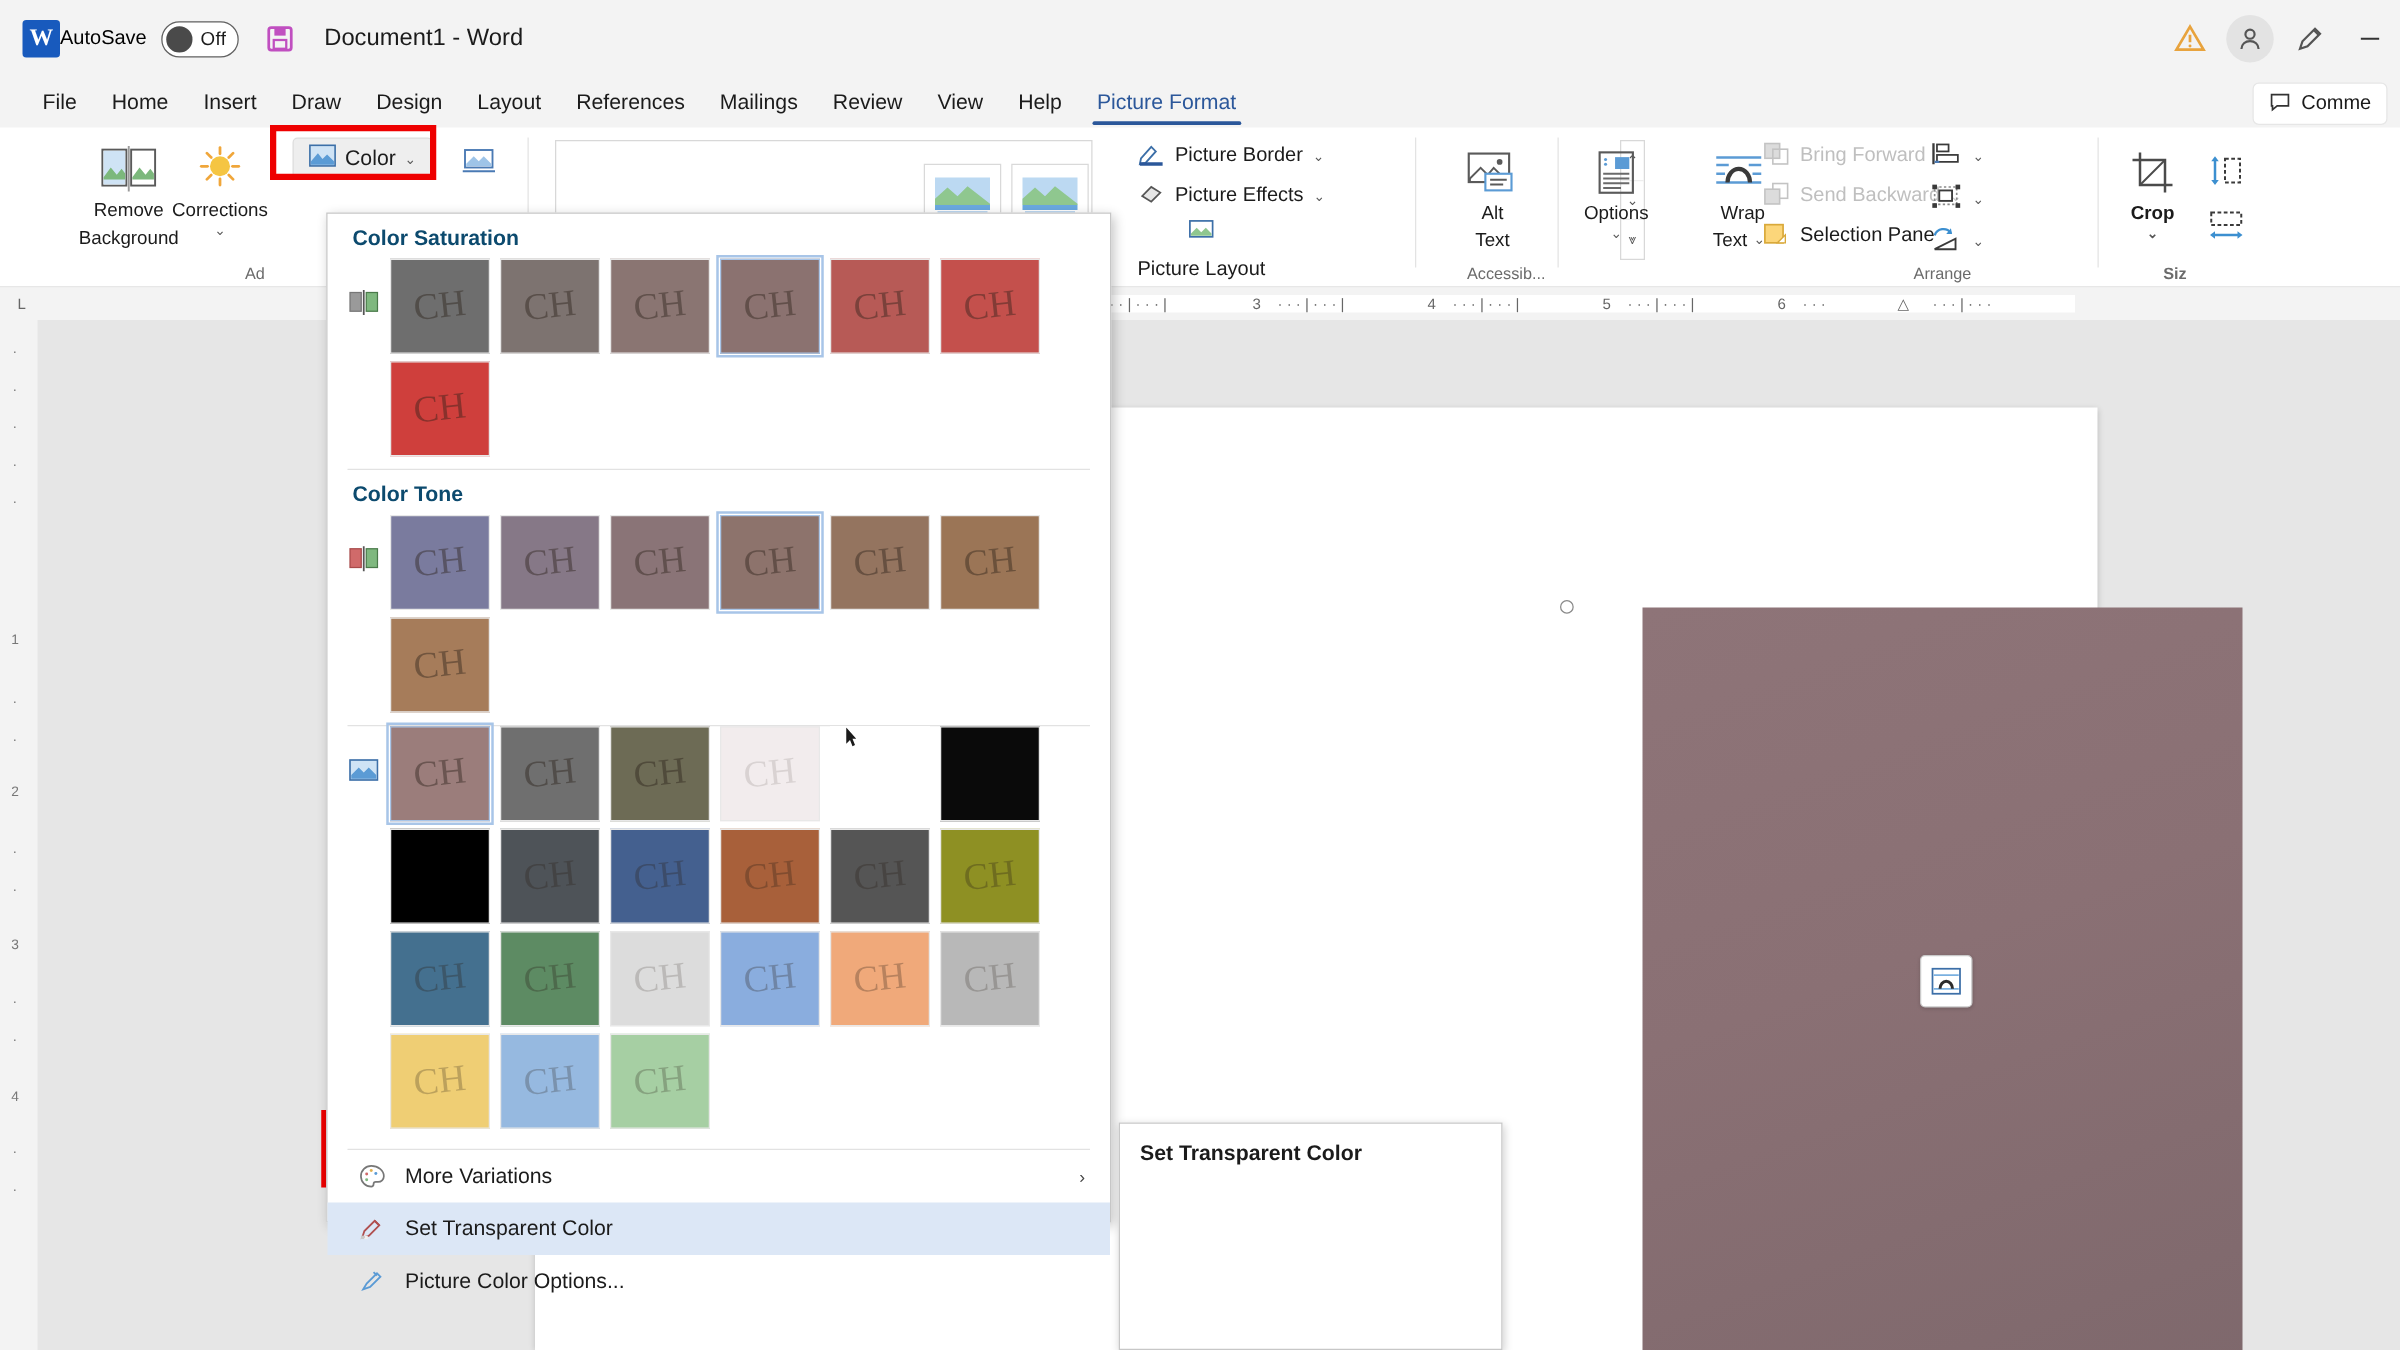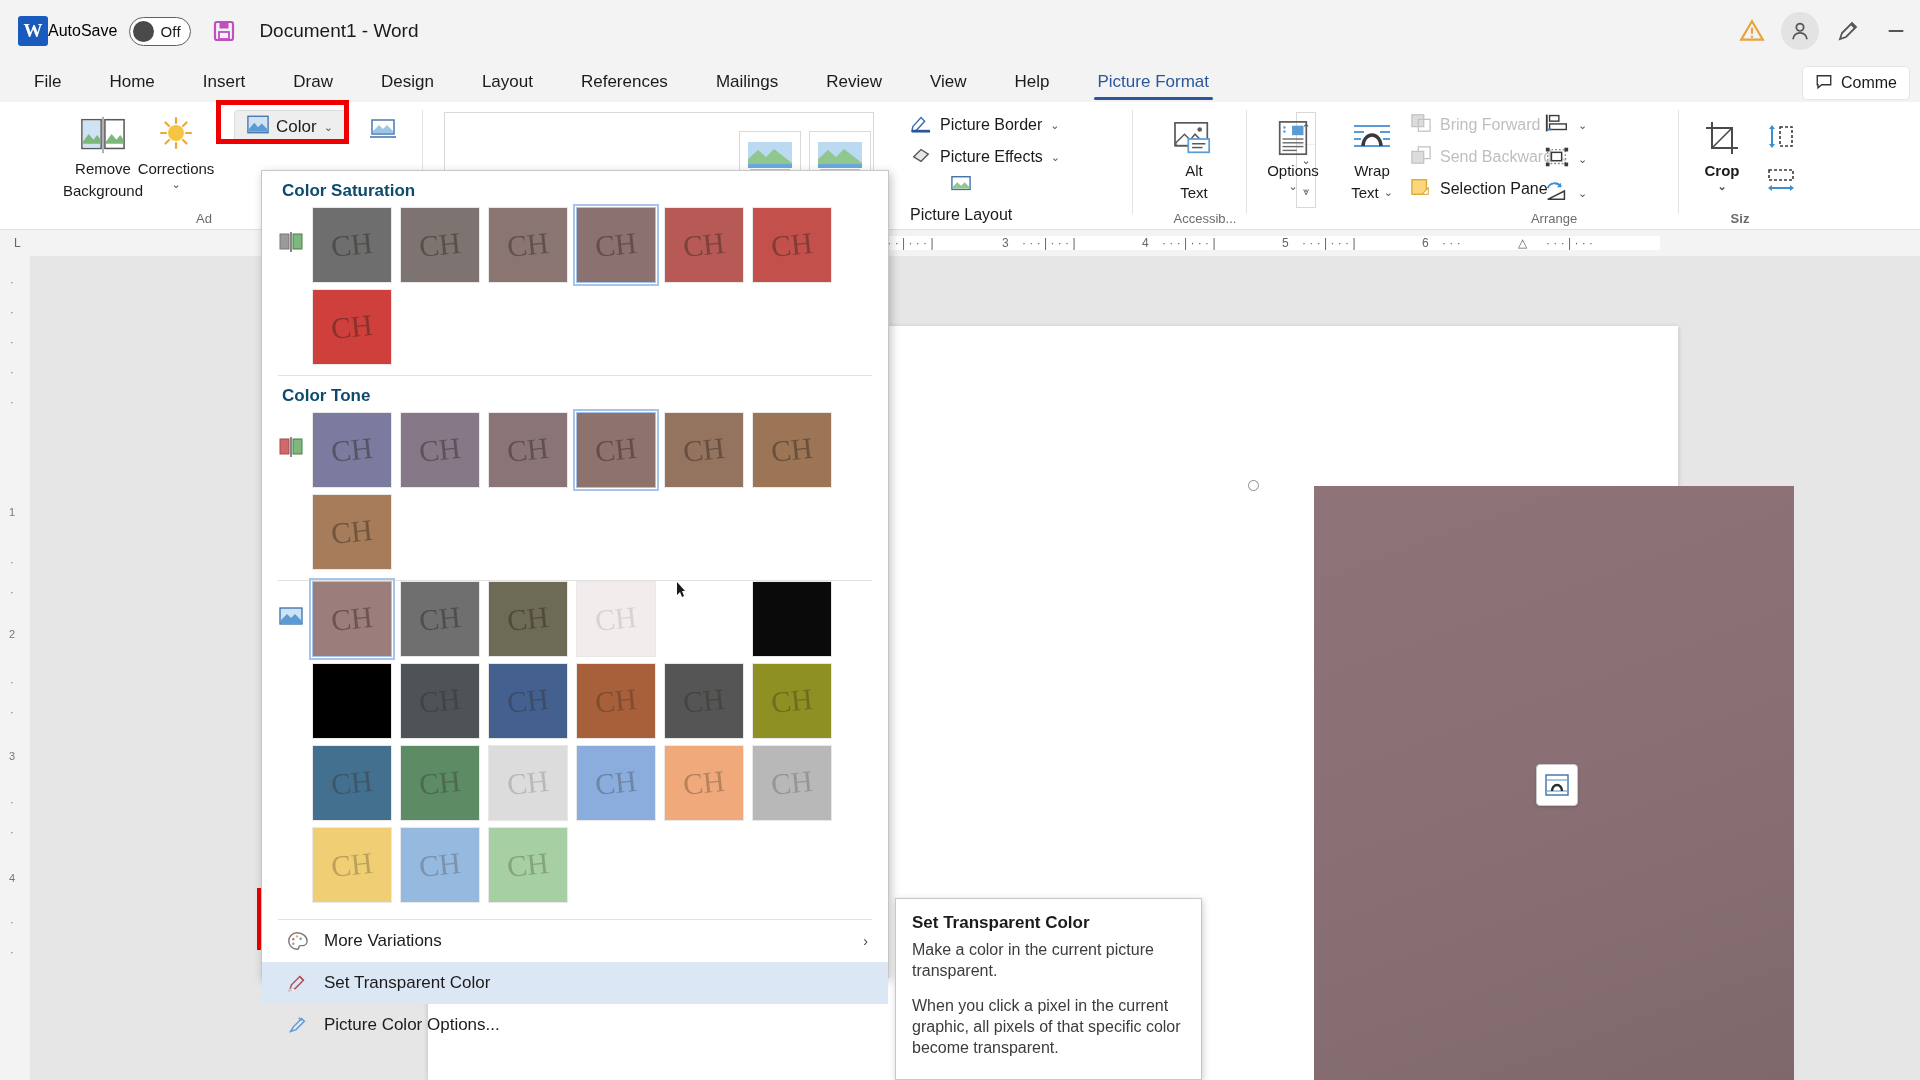--- a/index.html
+++ b/index.html
@@ -63,21 +63,21 @@
     width: 48px; height: 44px; display:flex; align-items:center; justify-content:center;
   }
   .acct-circle {
     width: 38px; height: 38px; border-radius: 50%; background:#e3e3e3;
     display:flex; align-items:center; justify-content:center;
   }
 
   
   .tabsrow {
     position: absolute; top: 62px; left: 0; width: 1920px; height: 40px;
-    background: #f3f3f3; display: flex; align-items: center; gap: 20px;
+    background: #f3f3f3; display: flex; align-items: center;
   }
   .tab {
     font-size: 17px; color: #1b1b1b; padding: 0 14px; height: 40px;
     display: flex; align-items: center; white-space: nowrap;
   }
   .tab:first-child { margin-left: 20px; }
   .tab.active { color: #2b579a; position: relative; }
   .tab.active::after {
     content: ""; position: absolute; left: 10px; right: 10px; bottom: 2px;
     height: 3px; background: #2b579a; border-radius: 2px;
@@ -464,21 +464,21 @@
             <circle cx="11" cy="8" r="1.3" fill="#5b9bd5"></circle>
             <circle cx="11" cy="12" r="1.3" fill="#5b9bd5"></circle>
             <line x1="9" y1="20" x2="31" y2="20" stroke="#6a6a6a" stroke-width="1.5"></line>
             <line x1="9" y1="24" x2="31" y2="24" stroke="#6a6a6a" stroke-width="1.5"></line>
             <line x1="9" y1="28" x2="31" y2="28" stroke="#6a6a6a" stroke-width="1.5"></line>
             <line x1="9" y1="32" x2="24" y2="32" stroke="#6a6a6a" stroke-width="1.5"></line>
           </svg>
         <div class="bl">Options</div>
         <div class="chev">⌄</div>
       </div>
-      <div class="bigbtn" style="position:absolute;left:82px;top:10px;width:80px;">
+      <div class="bigbtn" style="position:absolute;left:82px;top:10px;width:80px;align-items:flex-end;">
         <svg width="42" height="38" viewBox="0 0 42 38">
             <g stroke="#5b9bd5" stroke-width="2">
               <line x1="3" y1="6" x2="39" y2="6"></line>
               <line x1="3" y1="12" x2="13" y2="12"></line>
               <line x1="29" y1="12" x2="39" y2="12"></line>
               <line x1="3" y1="19" x2="10" y2="19"></line>
               <line x1="32" y1="19" x2="39" y2="19"></line>
               <line x1="3" y1="26" x2="39" y2="26"></line>
             </g>
             <path d="M12 26 a9 11 0 0 1 18 0" fill="none" stroke="#3a3a3a" stroke-width="3.4"></path>
@@ -842,19 +842,15 @@
   <div class="redbox" style="left:257px; top:888px; width:272px; height:62px;"></div>
 
   <div class="cursor-mark">
     <svg width="10" height="18" viewBox="0 0 10 18">
         <path d="M1 0 L1 13 L4 10 L6 15 L8 14 L6 9 L9 9 Z" fill="#1b1b1b"></path>
       </svg>
   </div>
 
   <div class="tooltip">
     <div class="tt-title">Set Transparent Color</div>
-    <div class="tt-body">
-      <p>Make a color in the current picture transparent.</p>
-      <p>When you click a pixel in the current graphic, all pixels of that specific color become transparent.</p>
-    </div>
   </div>
 
 </div>
 
 </body></html>

